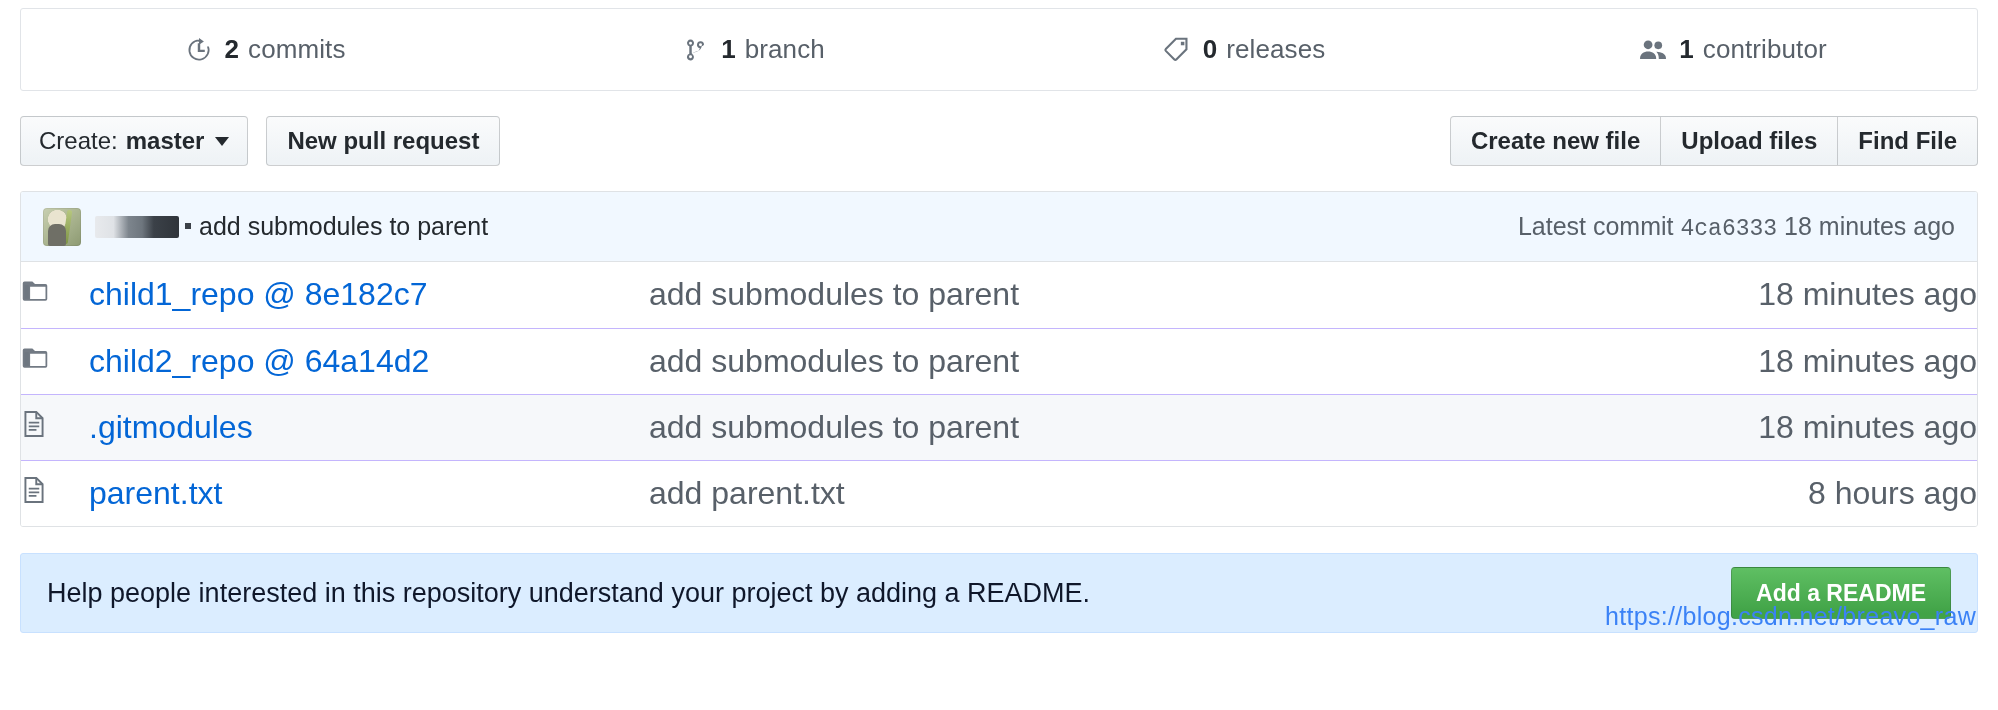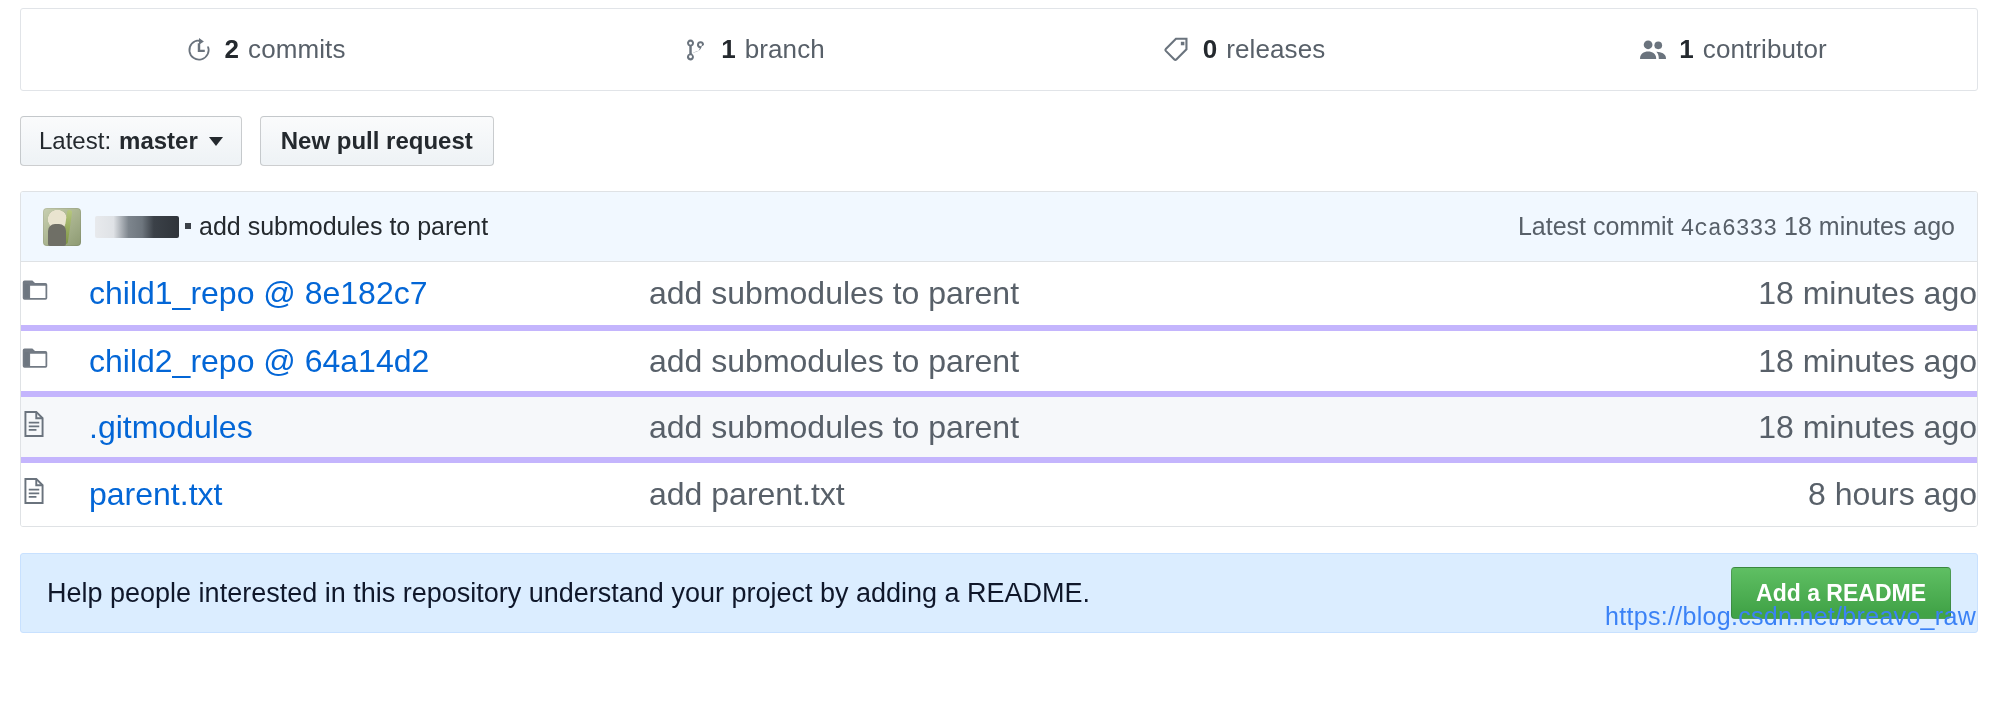--- a/index.html
+++ b/index.html
@@ -175,21 +175,21 @@
     white-space: nowrap;
   }
   .ct-right .sha {
     font-family: "Liberation Mono", monospace;
     font-size: 23px;
     color: #586069;
   }
 
   table.files { width: 100%; border-collapse: collapse; table-layout: fixed; }
   table.files tr { height: 66px; }
-  table.files tr + tr td { border-top: 6px solid #c4b5fd; }
+  table.files tr + tr td { border-top: 1px solid #c4b5fd; }
   table.files tr.alt td { background: #f6f8fa; }
   table.files td {
     padding: 0;
     vertical-align: middle;
     font-size: 32px;
     background: #fff;
   }
   td.c-icon { width: 68px; padding-left: 26px; }
   td.c-name { width: 560px; }
   td.c-msg  { color: #586069; padding-left: 44px; }
@@ -283,28 +283,33 @@
         </svg>
       </span>
       <span class="ns-num">1</span>
       <span class="ns-label">contributor</span>
     </div>
   </div>
 
   <div class="file-navigation">
 
     <button class="btn btn-branch">
-      <span class="b-label">Latest:</span>
+      <span class="b-label">Create:</span>
       <span class="b-value">master</span>
       <span class="caret"></span>
     </button>
 
     <button class="btn btn-newpr">New pull request</button>
 
     <div class="fn-right">
+      <div class="btn-group">
+        <button class="btn">Create new file</button>
+        <button class="btn">Upload files</button>
+        <button class="btn">Find File</button>
+      </div>
     </div>
   </div>
 
   <div class="file-wrap">
 
     <div class="commit-tease">
       <div class="ct-left">
         <span class="avatar"></span>
         <span class="redacted"></span>
           <span class="redacted-dot"></span>

